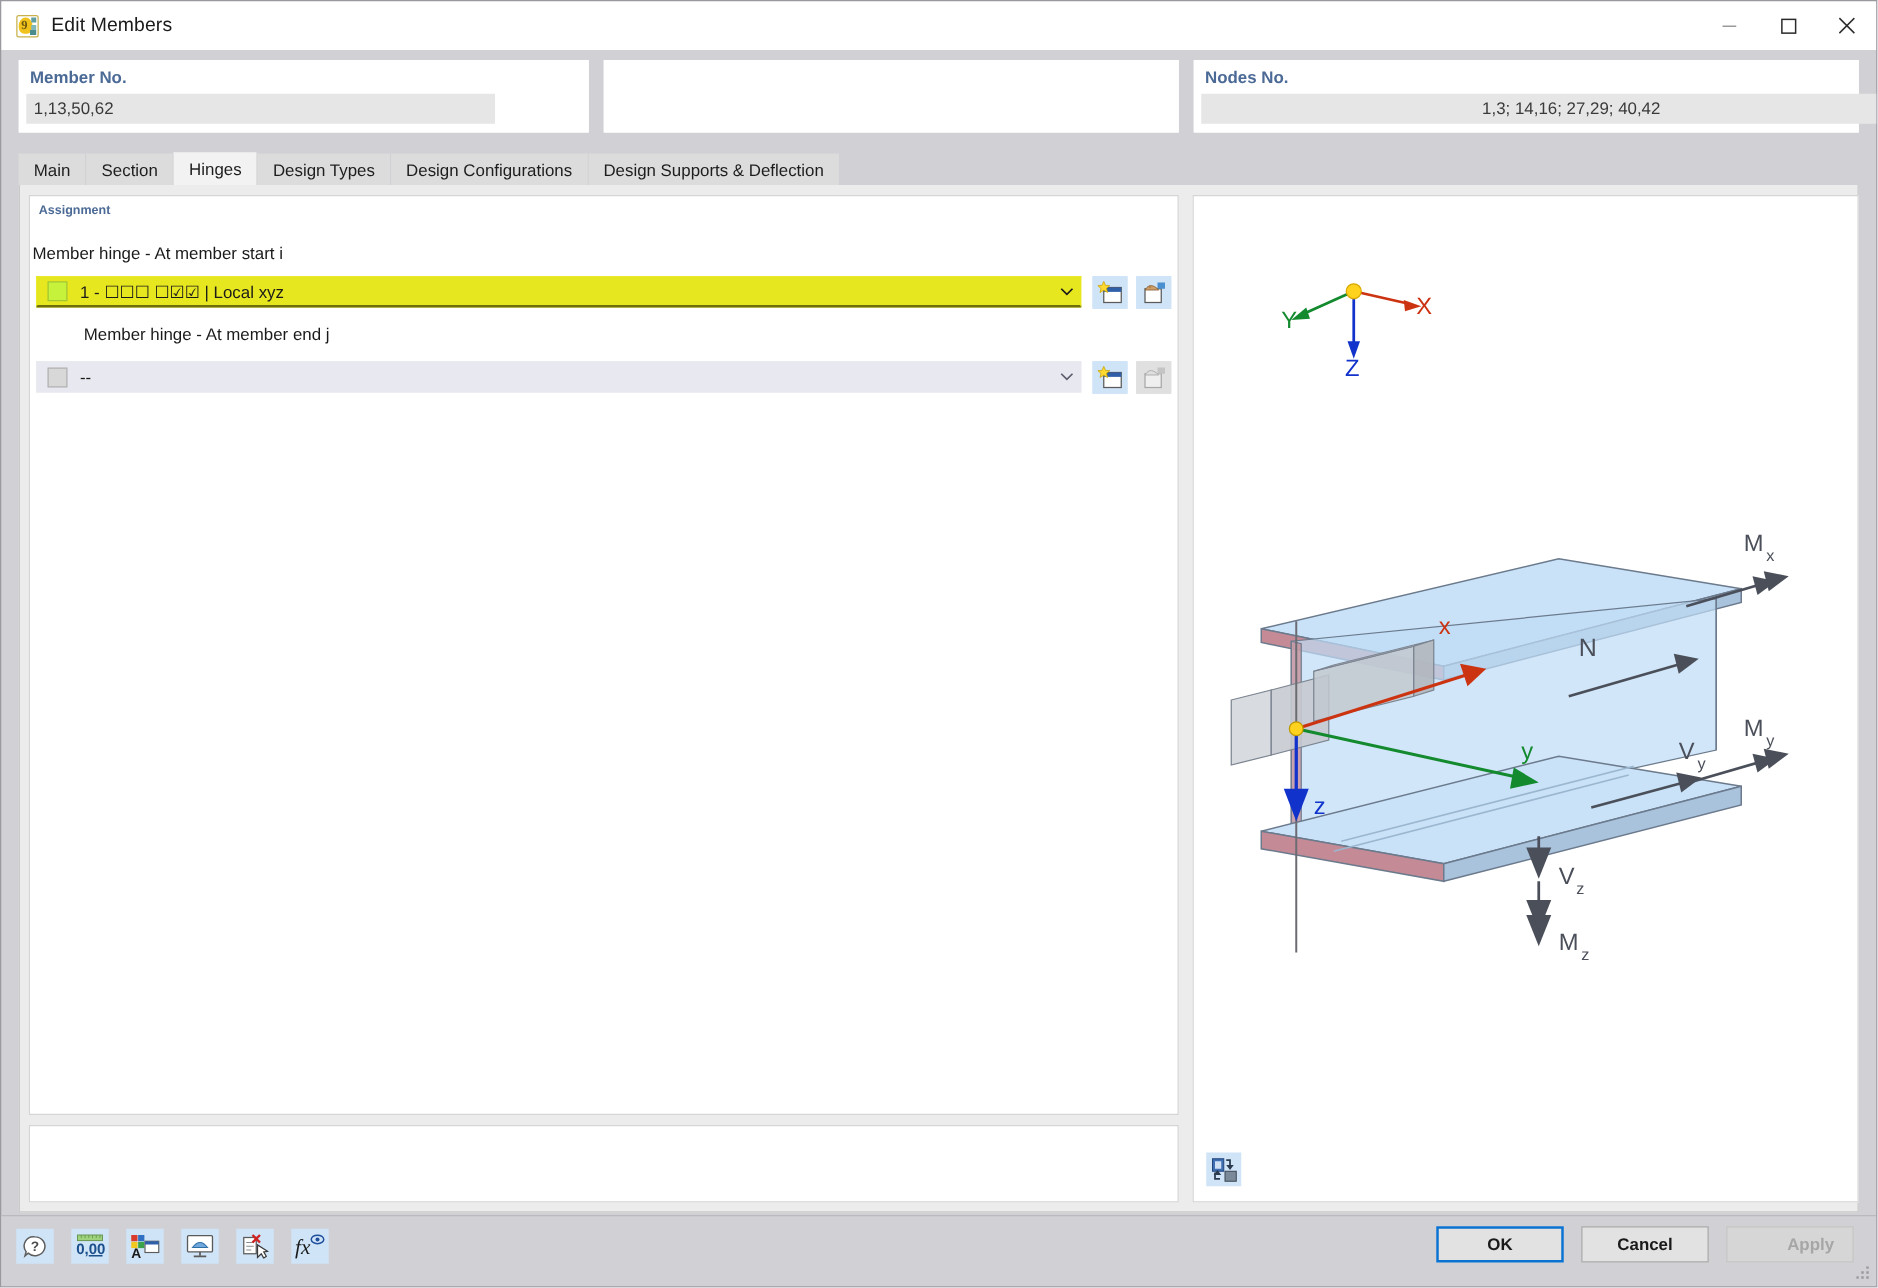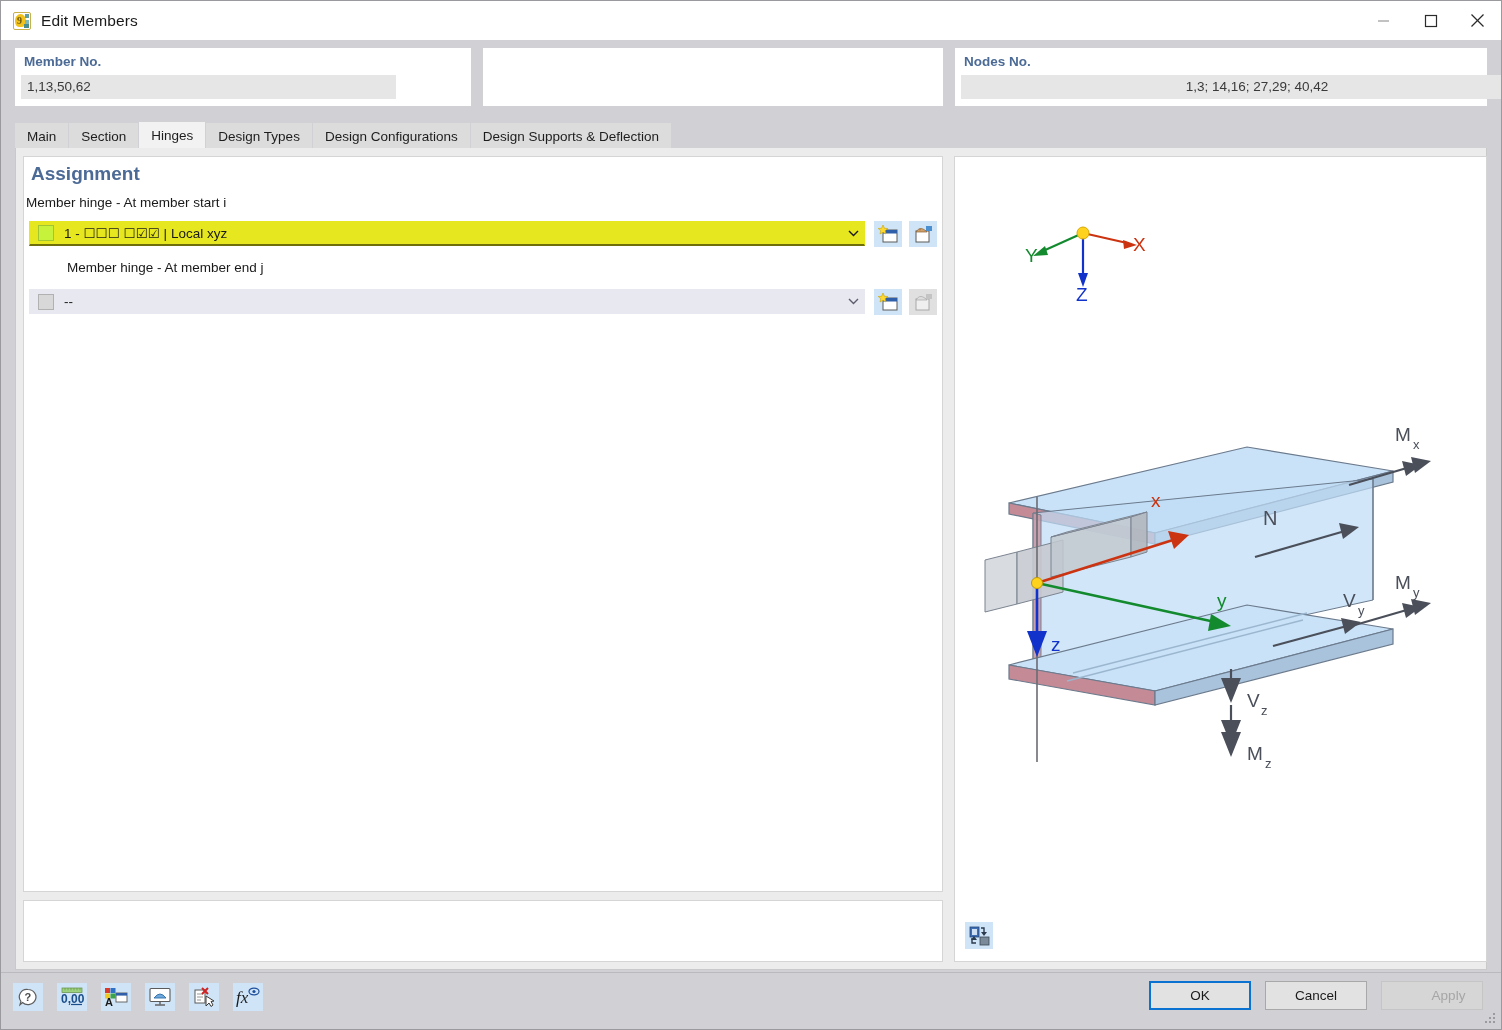--- a/index.html
+++ b/index.html
@@ -99,21 +99,21 @@
   }
   .panel {
     position: absolute; background: #ffffff; border: 1px solid #d5d5d5;
   }
   #panel-assign { left: 22px; top: 155px; width: 920px; height: 736px; }
   #panel-bottom { left: 22px; top: 899px; width: 920px; height: 62px; }
   #panel-graphic { left: 953px; top: 155px; width: 533px; height: 806px; }
 
   .section-title {
     position: absolute; left: 7px; top: 6px;
-    font-size: 19px; font-weight: bold; color: #4b6a96;
+    font-size: 10px; font-weight: bold; color: #4b6a96;
   }
   .form-label {
     position: absolute; font-size: 13.5px; color: #1a1a1a;
   }
 
   
   .combo {
     position: absolute; height: 25px;
     display: flex; align-items: center;
   }
@@ -161,21 +161,21 @@
   }
   .footer-sep {
     position: absolute; left: 0; top: 0; width: 1500px; height: 1px;
     background: #b9b9be;
   }
   .tool-row { position: absolute; left: 12px; top: 11px; display: flex; gap: 14px; }
   .toolbtn {
     width: 30px; height: 28px; background: #cfe4f7;
     display: flex; align-items: center; justify-content: center;
   }
-  .btn-row { position: absolute; right: 18px; top: 9px; display: flex; gap: 14px; }
+  .btn-row { position: absolute; right: 18px; top: 9px; display: flex; gap: 14px; font-weight: bold; }
   .dlgbtn {
     width: 102px; height: 29px; font-size: 13.5px; color: #1a1a1a;
     background: #e2e2e2; border: 1px solid #a8a8a8;
     display: flex; align-items: center; justify-content: center;
   }
   .dlgbtn.default { border: 2px solid #0a72d0; }
   .dlgbtn.disabled { color: #a6a6a6; background: #d6d6d6; border-color: #c5c5c5; padding-left: 33px; }
   .grip { position: absolute; right: 4px; bottom: 4px; width: 12px; height: 12px; }
 </style>
 </head>

